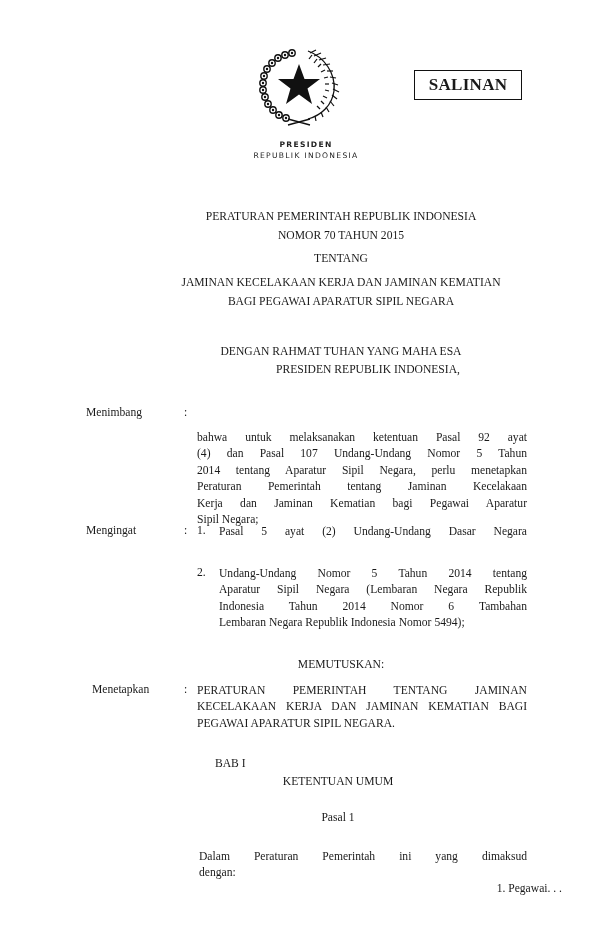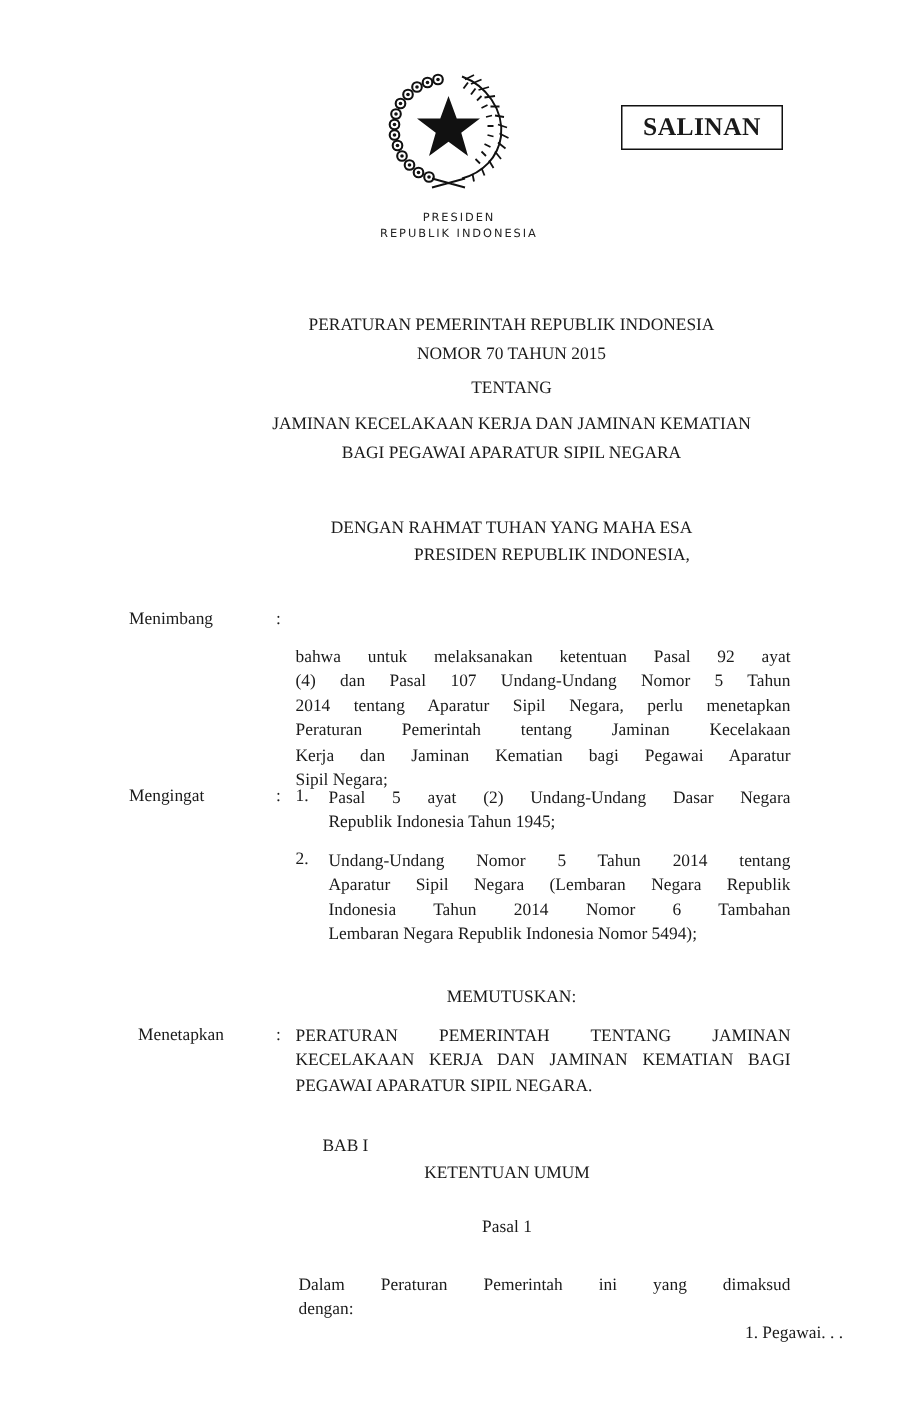--- a/index.html
+++ b/index.html
@@ -97,21 +97,21 @@
         <path d="M62 62 l-3 -3"></path>
     </g>
 
     <path d="M30 72 L52 78 M52 72 L30 78" stroke="#111" stroke-width="1.3"></path>
 
     <polygon points="41,17 46.5,32 62,32 49.5,41.5 54,57 41,47.5 28,57 32.5,41.5 20,32 35.5,32" fill="#111"></polygon>
   </svg>
 
   <div class="salinan">SALINAN</div>
 
-  <div class="presiden" style="top:140px;">PRESIDEN</div>
+  <div class="presiden" style="top:140px;font-weight:bold;">PRESIDEN</div>
   <div class="presiden" style="top:151px;">REPUBLIK INDONESIA</div>
 
   <div class="center t" style="top:209px;">PERATURAN PEMERINTAH REPUBLIK INDONESIA</div>
   <div class="center t" style="top:228px;">NOMOR 70 TAHUN 2015</div>
   <div class="center t" style="top:251px;">TENTANG</div>
   <div class="center t" style="top:275px;">JAMINAN KECELAKAAN KERJA DAN JAMINAN KEMATIAN</div>
   <div class="center t" style="top:294px;">BAGI PEGAWAI APARATUR SIPIL NEGARA</div>
 
   <div class="center t" style="top:344px;">DENGAN RAHMAT TUHAN YANG MAHA ESA</div>
   <div class="center t" style="top:362px;padding-left:27px;">PRESIDEN REPUBLIK INDONESIA,</div>
@@ -126,21 +126,20 @@
     <span class="justify-line">Kerja dan Jaminan Kematian bagi Pegawai Aparatur</span>
     <span class="last-line">Sipil Negara;</span>
   </div>
 
   <div class="label" style="left:86px; top:524px;">Mengingat</div>
   <div class="colon" style="left:184px; top:524px;">:</div>
 
   <div class="num" style="left:197px; top:524px;">1.</div>
   <div class="body-text" style="left:219px; top:524px; width:308px;">
     <span class="justify-line">Pasal 5 ayat (2) Undang-Undang Dasar Negara</span>
-    <span class="last-line">Republik Indonesia Tahun 1945;</span>
   </div>
 
   <div class="num" style="left:197px; top:566px;">2.</div>
   <div class="body-text" style="left:219px; top:566px; width:308px;">
     <span class="justify-line">Undang-Undang Nomor 5 Tahun 2014 tentang</span>
     <span class="justify-line">Aparatur Sipil Negara (Lembaran Negara Republik</span>
     <span class="justify-line">Indonesia Tahun 2014 Nomor 6 Tambahan</span>
     <span class="last-line">Lembaran Negara Republik Indonesia Nomor 5494);</span>
   </div>
 

